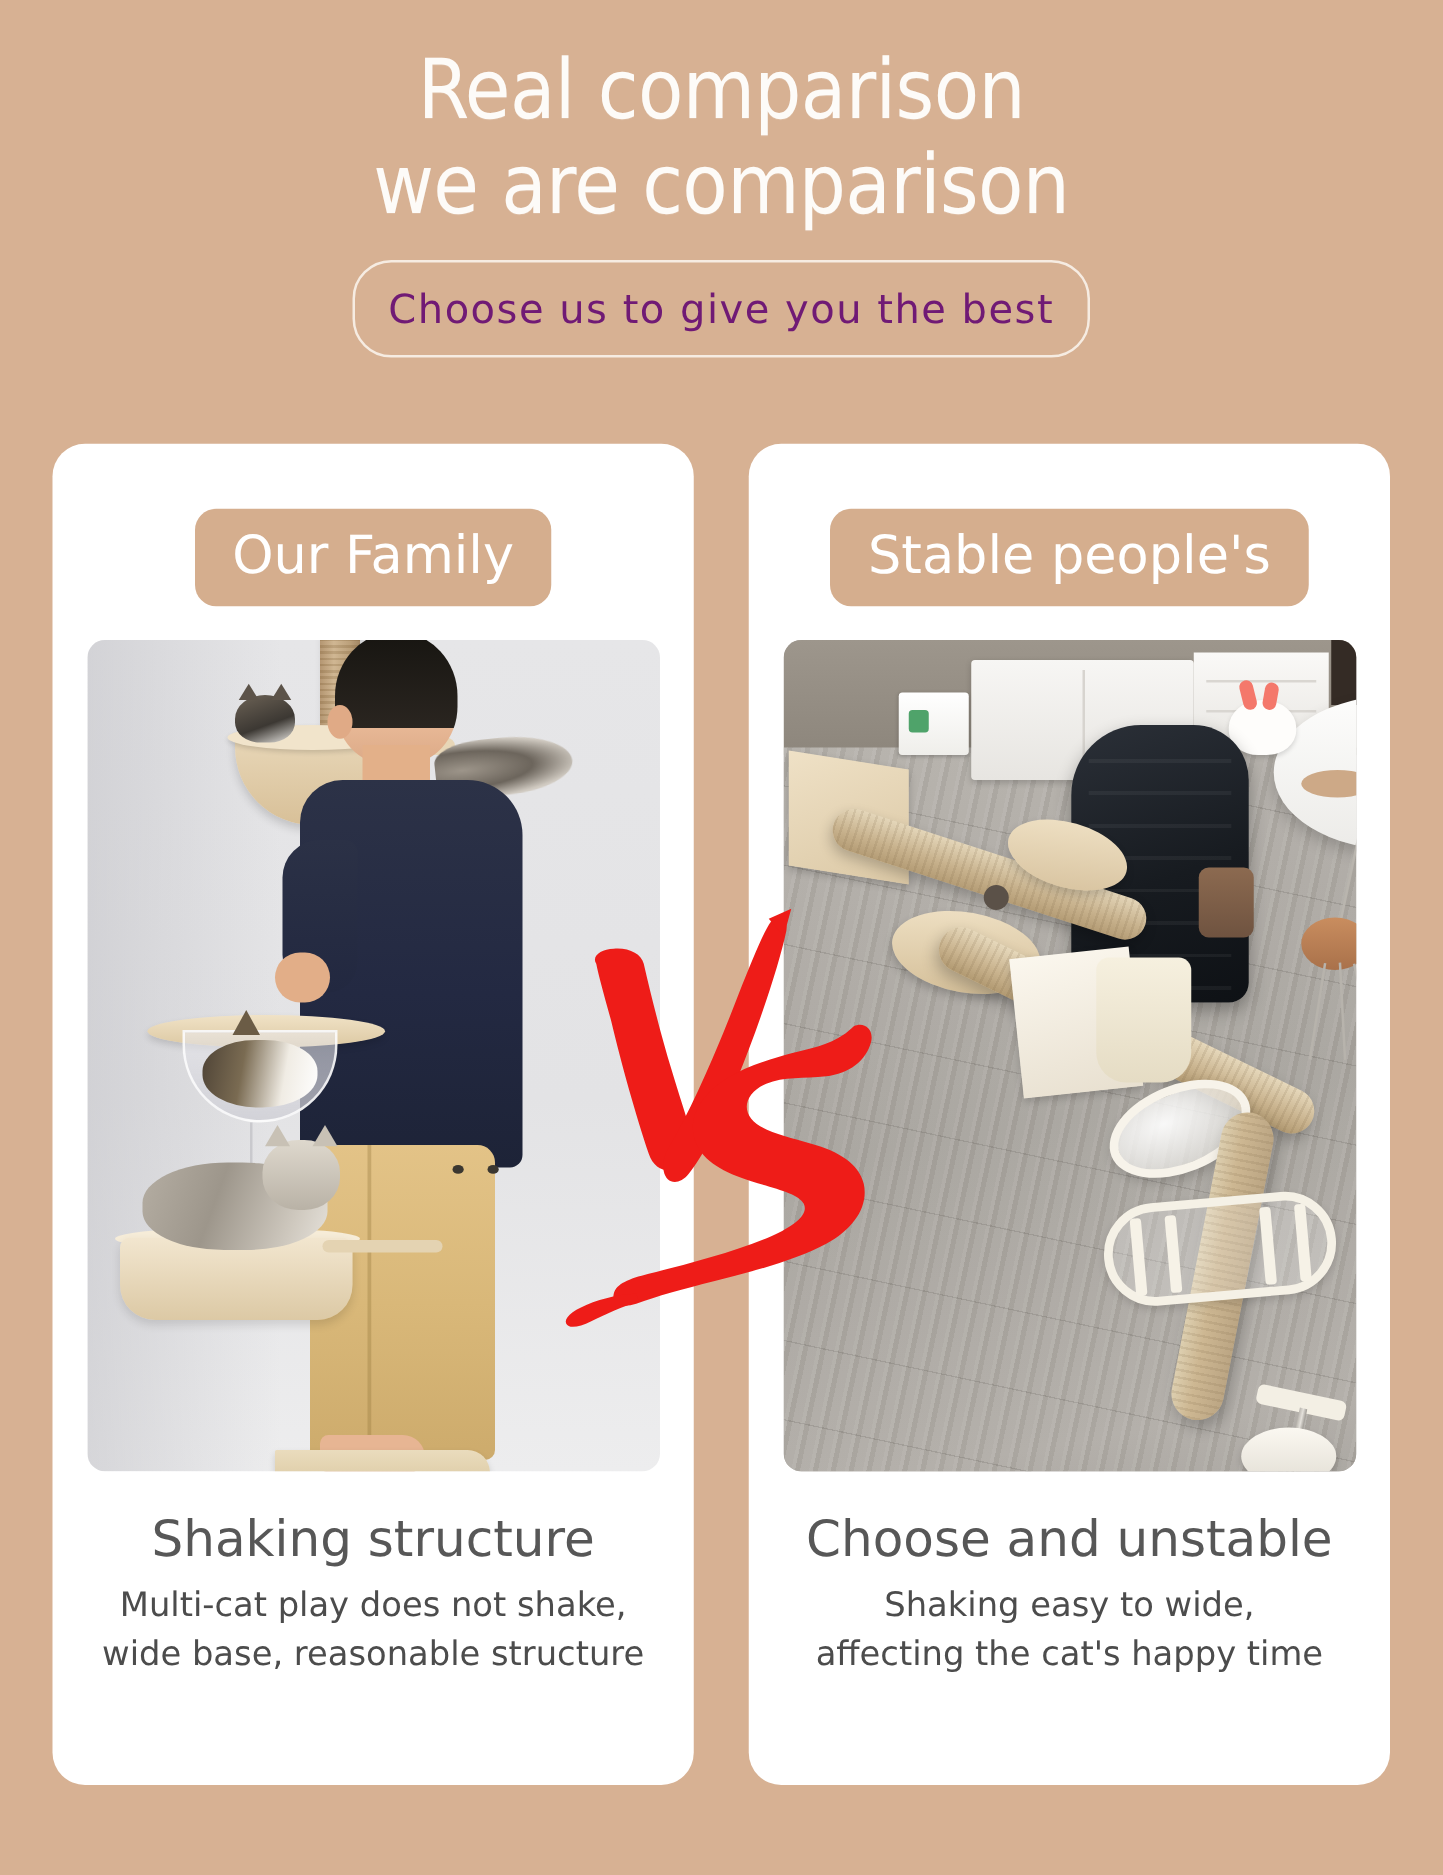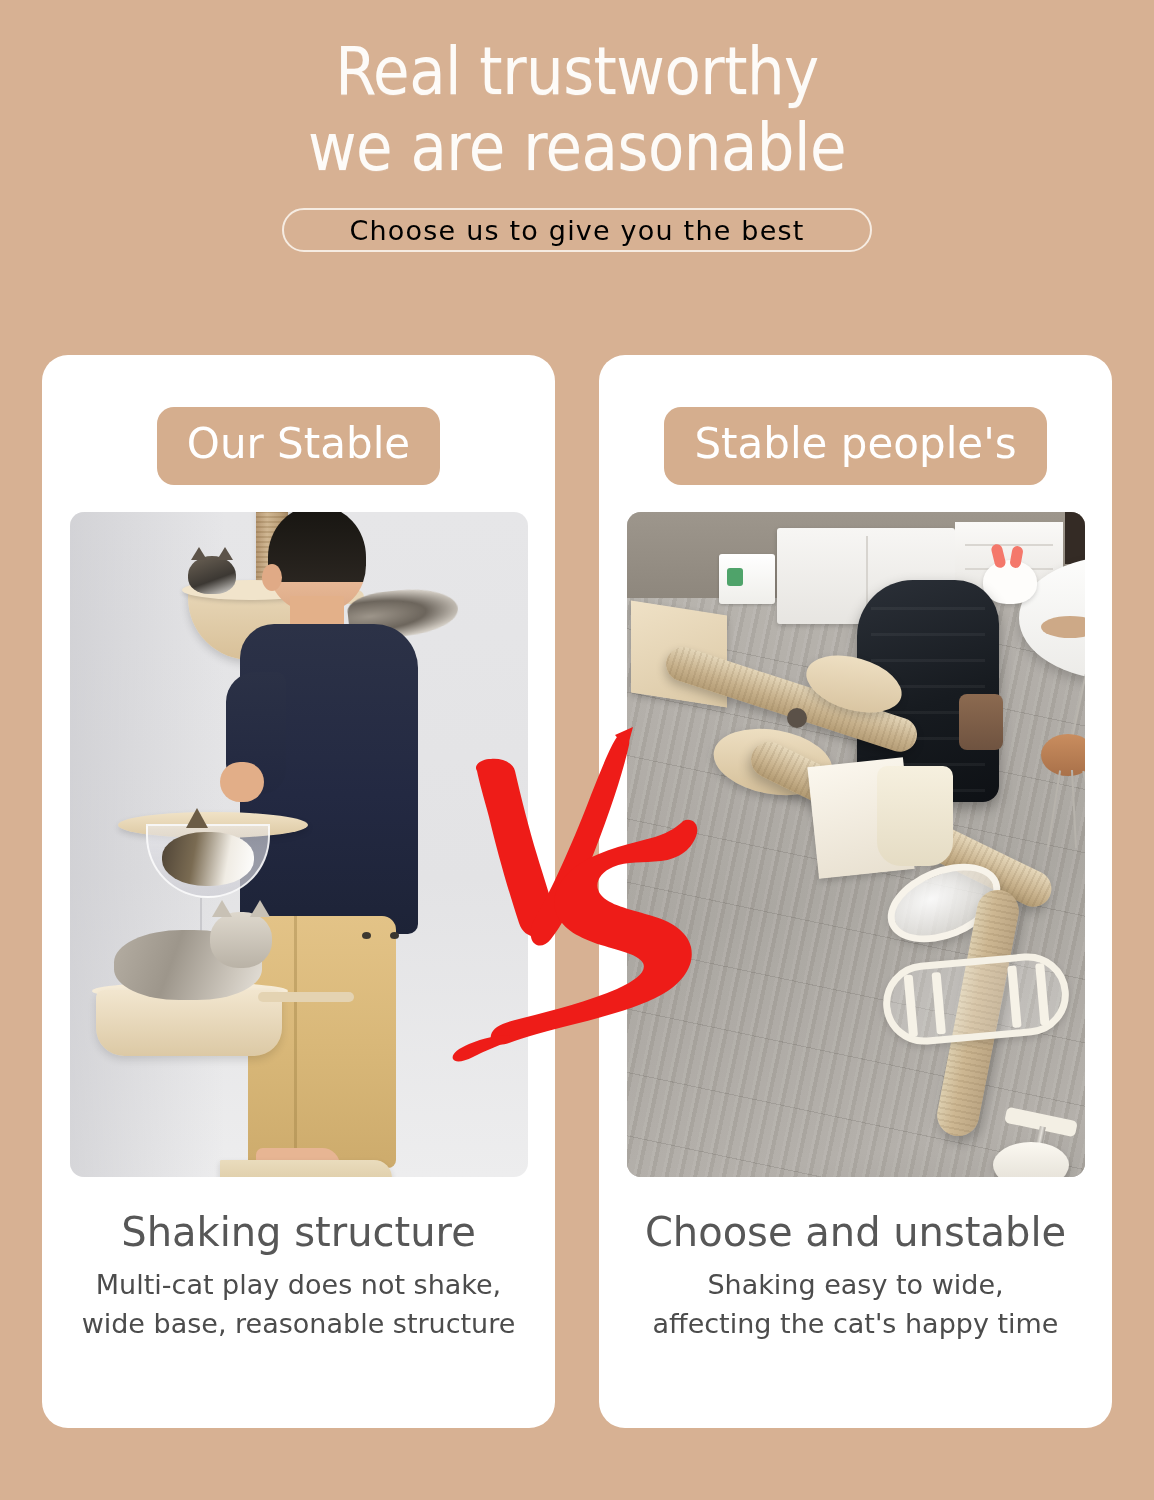--- a/index.html
+++ b/index.html
@@ -19,26 +19,26 @@
     line-height:76px;
     font-weight:400;
     letter-spacing:-0.5px;
     font-family:"DejaVu Sans", sans-serif;
     font-stretch:condensed;
     text-shadow:0 1px 0 rgba(255,255,255,.12);
   }
   .title .l2 { display:block; }
   .pill-wrap { margin-top:22px; display:flex; justify-content:center; }
   .pill {
-    width:590px; height:44px;
+    width:590px; height:78px;
     border:2px solid #f6ece2;
     border-radius:31px;
     display:flex; align-items:center; justify-content:center;
-    color:#000000;
-    font-size:27px;
+    color:#701a75;
+    font-size:32px;
     letter-spacing:1.2px;
     font-family:"DejaVu Sans", sans-serif;
   }
 
   
   .cards {
     position:absolute;
     left:42px; top:355px;
     width:1070px; height:1073px;
     display:flex;
@@ -272,32 +272,32 @@
       background:linear-gradient(90deg,#b9b5ae,#e4e1db,#9e9a94);}
   .p2 .basecup{position:absolute;left:366px;top:630px;width:76px;height:46px;border-radius:50%;
       background:linear-gradient(180deg,#fbf8f1,#e2ded4);box-shadow:0 3px 6px rgba(0,0,0,.16);}
   .p2 .ball{position:absolute;left:160px;top:196px;width:20px;height:20px;border-radius:50%;background:#5b5148;}
 </style>
 </head>
 <body>
 
 <div class="header">
   <h1 class="title">
-    <span>Real trustworthy</span>
-    <span class="l2">we are reasonable</span>
+    <span>Real comparison</span>
+    <span class="l2">we are comparison</span>
   </h1>
   <div class="pill-wrap">
     <div class="pill">Choose us to give you the best</div>
   </div>
 </div>
 
 <div class="cards">
 
   <div class="card">
-    <div class="badge">Our Stable</div>
+    <div class="badge">Our Family</div>
 
     <div class="photo p1">
       <div class="wall-shadow"></div>
       <div class="post"></div>
       <div class="shelf1"></div>
       <div class="shelf1top"></div>
       <div class="cat1"></div>
       <div class="arm"></div>
       <div class="tail"></div>
       <div class="man-head"></div>

